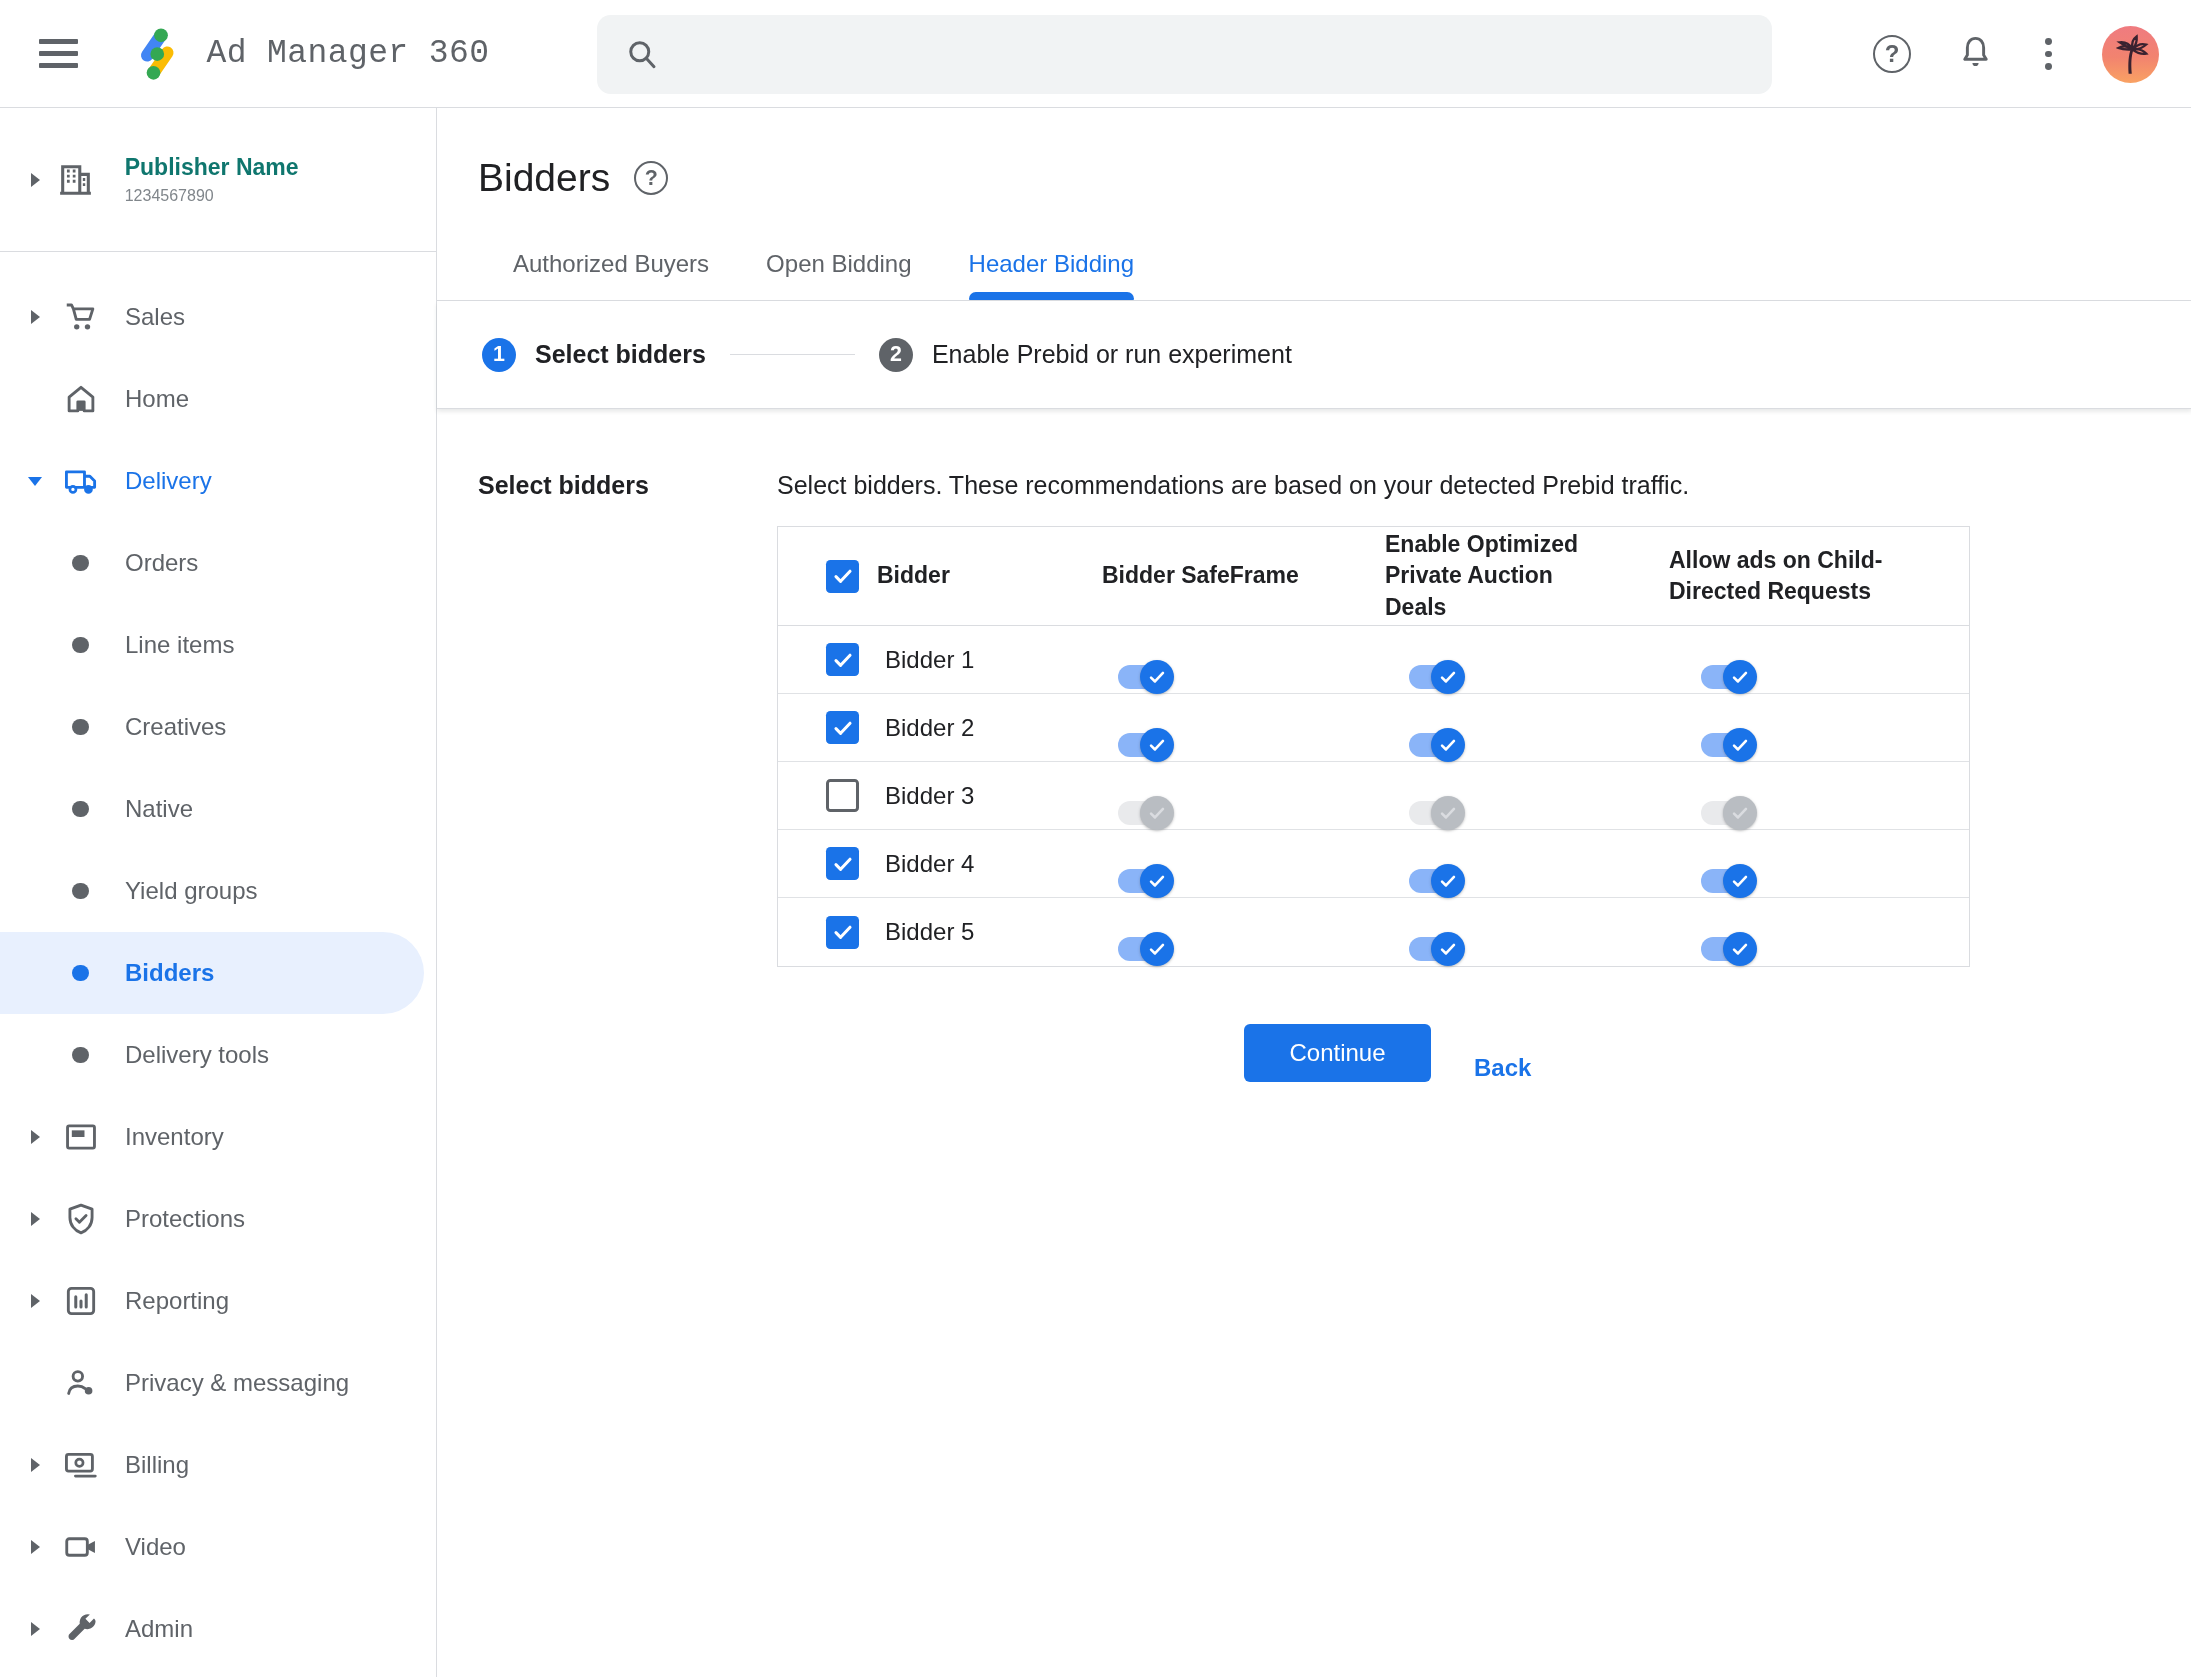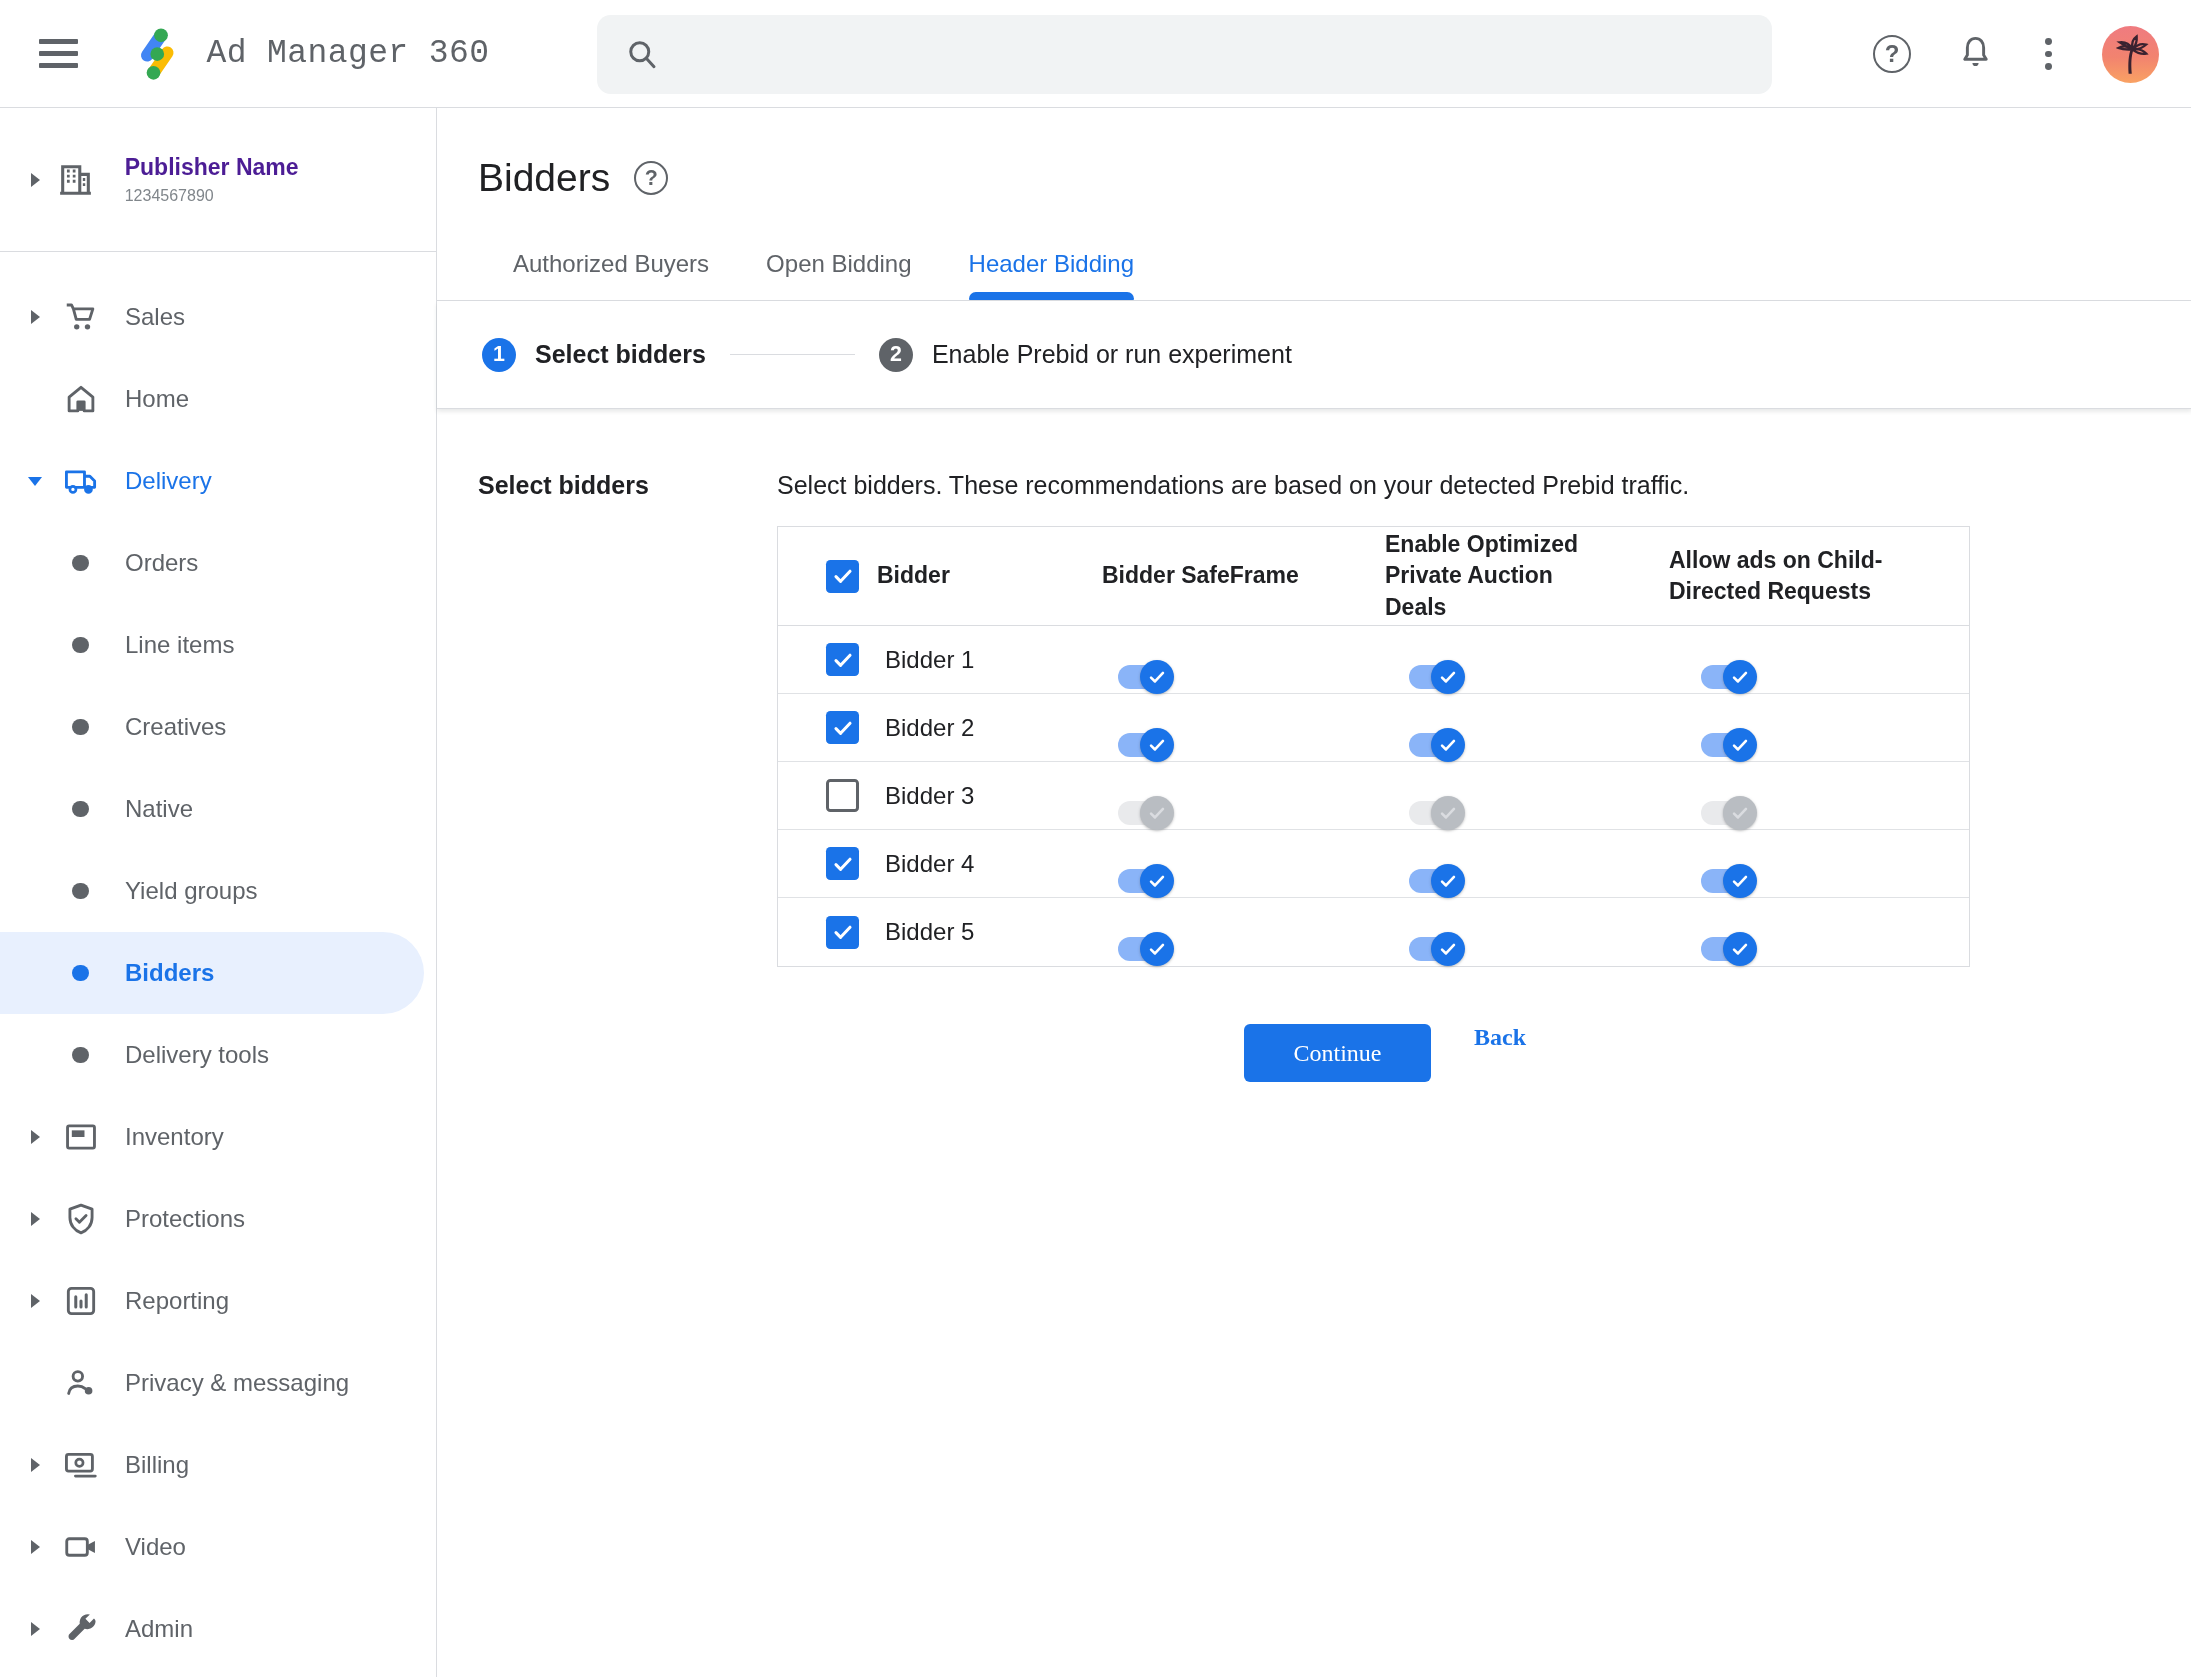--- a/index.html
+++ b/index.html
@@ -41,21 +41,21 @@
   
   .publisher { height:144px; border-bottom:0.9px solid #dadce0; display:flex; align-items:center;
     padding-left:17px; }
   .chev-right { width:0; height:0; border-top:7.7px solid transparent; border-bottom:7.7px solid transparent;
     border-left:9.4px solid #5f6368; }
   .chev-down { width:0; height:0; border-left:7.7px solid transparent; border-right:7.7px solid transparent;
     border-top:9.4px solid #1a73e8; }
   .lead-slot { width:36px; display:flex; justify-content:center; flex:0 0 auto; }
   .pub-icon { width:41px; height:41px; margin-left:1.7px; }
   .pub-text { margin-left:29px; }
-  .pub-name { font-size:23px; font-weight:700; color:#4c1d95; }
+  .pub-name { font-size:23px; font-weight:700; color:#0f766e; }
   .pub-id { font-size:16px; color:#80868b; margin-top:6.8px; }
 
   .nav { padding-top:24px; }
   .nav-item { height:82px; display:flex; align-items:center; padding-left:17px; cursor:pointer; }
   .nav-item .nav-icon { width:55px; height:38px; display:flex; align-items:center; justify-content:center; flex:0 0 auto; }
   .nav-item .nav-icon svg { width:38px; height:38px; }
   .nav-label { font-size:24px; color:#5f6368; margin-left:17px; white-space:nowrap; }
   .bullet { width:16.3px; height:16.3px; border-radius:50%; background:#5f6368; }
   .nav-item.active .nav-label { color:#1a73e8; }
   .nav-item.active .bullet { background:#1a73e8; }
@@ -109,21 +109,21 @@
   .toggle { position:relative; width:57px; height:34px; cursor:pointer; }
   .toggle .track { position:absolute; left:0; top:5.1px; width:40px; height:24px; border-radius:12px; }
   .toggle .thumb { position:absolute; left:22px; top:0; width:34px; height:34px; border-radius:50%;
     display:flex; align-items:center; justify-content:center; box-shadow:0 0.9px 2.6px rgba(60,64,67,.35); }
   .toggle .thumb svg { width:22px; height:22px; }
   .toggle.on .track { background:#8ab4f8; }
   .toggle.on .thumb { background:#1a73e8; }
   .toggle.off .track { background:#e9eaec; }
   .toggle.off .thumb { background:#b9bdc2; }
 
-  .actions { display:flex; align-items:flex-start; margin:57px 0 0 467px;font-family:Liberation Serif, serif; }
+  .actions { display:flex; align-items:flex-end; margin:57px 0 0 467px; }
   .btn-continue { width:187px; height:58px; border:none; border-radius:6px; background:#1a73e8;
     color:#fff; font-size:24px; font-weight:500; font-family:inherit; cursor:pointer; }
   .link-back { margin-left:43px; font-size:24px; font-weight:700; color:#1a73e8; cursor:pointer; }
 </style>
 </head>
 <body>
 
 <div class="topbar">
   <div class="hamburger">
       <span></span>

